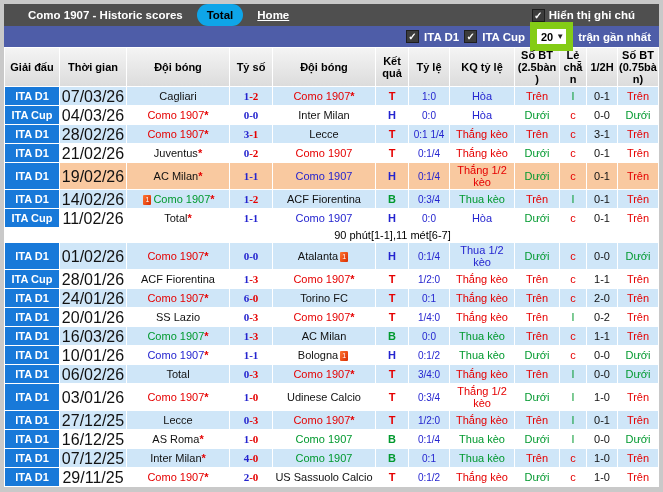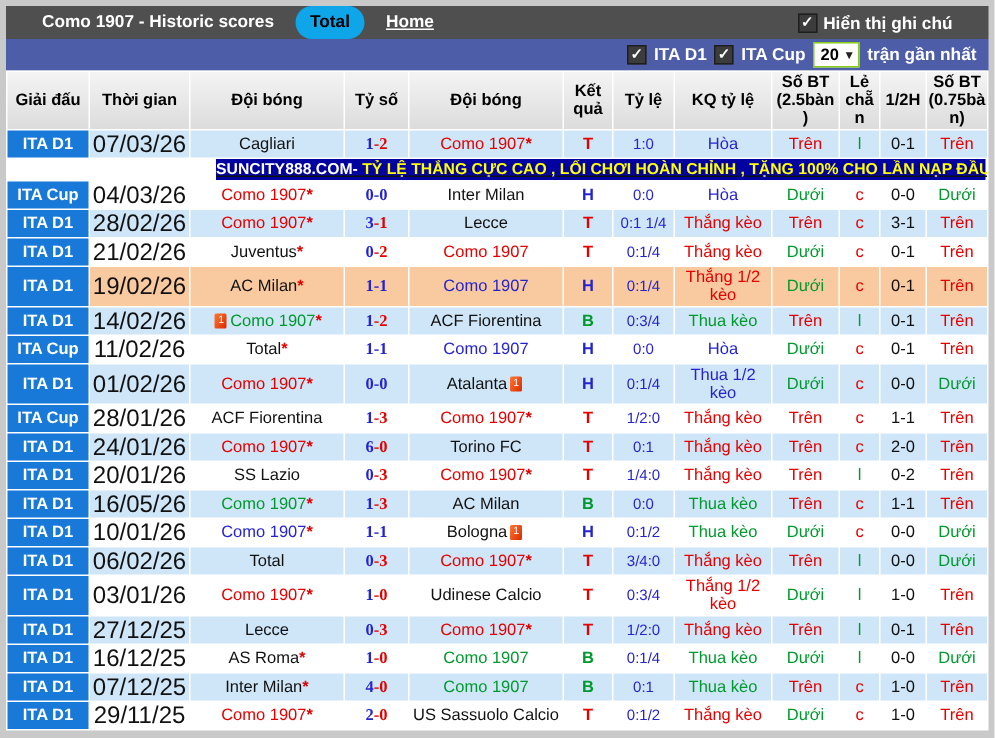--- a/index.html
+++ b/index.html
@@ -4,29 +4,29 @@
 <style>
   html,body{margin:0;padding:0;}
   body{font-family:"Liberation Sans", sans-serif; background:#c9c9c9; width:663px; height:492px; overflow:hidden;}
   .frame{width:655px; height:484px; margin:4px; background:#c9c9c9;}
 
   
   .titlebar{height:22px; background:var(--titlebar); display:flex; align-items:center; padding:0 24px; box-sizing:border-box; color:#fff;}
   .tb-title{font-size:11.5px; font-weight:bold; margin-right:14px; white-space:nowrap;}
   .tab{background:#0ea5e9; color:#000; font-size:11.5px; font-weight:bold; padding:4px 10px; height:14px; line-height:14px; cursor:pointer;border-radius:11px;}
   .tab-link{color:#fff; font-size:11.5px; font-weight:bold; text-decoration:underline; margin-left:14px; cursor:pointer;}
-  .tb-right{margin-left:auto; display:flex; align-items:flex-end; gap:4px; font-size:11.5px; font-weight:bold;}
+  .tb-right{margin-left:auto; display:flex; align-items:center; gap:4px; font-size:11.5px; font-weight:bold;}
 
   
   .cb{display:inline-block; width:11px; height:11px; background:#3c3c3c; border:1px solid #1e1e1e; color:#fff; font-size:10px; line-height:11px; text-align:center; cursor:pointer; box-sizing:content-box;}
   .cb.checked::after{content:"\2713";}
 
   
   .filterbar{height:21px; background:var(--filterbar); display:flex; align-items:center; justify-content:flex-end; gap:5px; padding:0 8px; box-sizing:border-box; color:#fff; font-size:11.5px; font-weight:bold;}
-  .select{display:inline-flex; align-items:center; background:#fff; border:1px solid #84cc16; color:#000; font-size:11px; height:15px; padding:0 2px 0 4px; gap:3px; cursor:pointer;}
+  .select{display:inline-flex; align-items:center; background:#fff; border:7px solid #84cc16; color:#000; font-size:11px; height:15px; padding:0 2px 0 4px; gap:3px; cursor:pointer;}
   .select .arrow{font-size:8px; color:#222;}
 
   
   table{border-collapse:separate; border-spacing:1px; background:#fff; table-layout:fixed; width:655px;}
   col.w1{width:54px;} col.w2{width:66px;} col.w3{width:102px;} col.w4{width:42px;}
   col.w5{width:102px;} col.w6{width:32px;} col.w7{width:40px;} col.w8{width:64px;}
   col.w9{width:44px;} col.w10{width:26px;} col.w11{width:30px;} col.w12{width:40px;}
   th{background:linear-gradient(#f4f4f4,#dcdcdc); color:#000; font-size:11px; font-weight:bold; height:30px; padding:1px; line-height:12px; overflow-wrap:break-word;}
   td{font-size:11px; text-align:center; vertical-align:middle; height:16px; line-height:13px; padding:0 1px; color:var(--blackText); overflow:hidden;}
   tr.alt td{background:var(--rowAlt);} tr.white td{background:#ffffff;} tr.hl td{background:var(--rowHl);}
@@ -112,26 +112,20 @@
           <td class="score"><span class="c-blue">1</span><span class="c-red">-2</span></td>
           <td class="team"><span class="c-red">Como 1907</span><span class="star">*</span></td>
           <td class="result"><span class="c-red">T</span></td>
           <td class="odds c-blue">1:0</td>
           <td class="kq"><span class="c-blue">Hòa</span></td>
           <td><span class="c-red">Trên</span></td>
           <td><span class="c-green">l</span></td>
           <td>0-1</td>
           <td><span class="c-red">Trên</span></td>
         </tr>
-        <tr class="banner-row">
-          <td colspan="2"></td>
-          <td colspan="10">
-            <div class="banner"><span class="head">SUNCITY888.COM-</span><span class="rest"> TỶ LỆ THẮNG CỰC CAO , LỐI CHƠI HOÀN CHỈNH , TẶNG 100% CHO LẦN NẠP ĐẦU</span></div>
-          </td>
-        </tr>
         <tr class="white">
           <td class="league">ITA Cup</td>
           <td class="date">04/03/26</td>
           <td class="team"><span class="c-red">Como 1907</span><span class="star">*</span></td>
           <td class="score"><span class="c-blue">0</span><span class="c-blue">-0</span></td>
           <td class="team"><span class="c-black">Inter Milan</span></td>
           <td class="result"><span class="c-blue">H</span></td>
           <td class="odds c-blue">0:0</td>
           <td class="kq"><span class="c-blue">Hòa</span></td>
           <td><span class="c-green">Dưới</span></td>
@@ -202,20 +196,24 @@
           <td class="score"><span class="c-blue">1</span><span class="c-blue">-1</span></td>
           <td class="team"><span class="c-blue">Como 1907</span></td>
           <td class="result"><span class="c-blue">H</span></td>
           <td class="odds c-blue">0:0</td>
           <td class="kq"><span class="c-blue">Hòa</span></td>
           <td><span class="c-green">Dưới</span></td>
           <td><span class="c-red">c</span></td>
           <td>0-1</td>
           <td><span class="c-red">Trên</span></td>
         </tr>
+        <tr class="note-row">
+          <td colspan="2"></td>
+          <td class="note" colspan="10">90 phút[1-1],11 mét[6-7]</td>
+        </tr>
         <tr class="alt">
           <td class="league">ITA D1</td>
           <td class="date">01/02/26</td>
           <td class="team"><span class="c-red">Como 1907</span><span class="star">*</span></td>
           <td class="score"><span class="c-blue">0</span><span class="c-blue">-0</span></td>
           <td class="team"><span class="c-black">Atalanta</span><span class="rc-icon">1</span></td>
           <td class="result"><span class="c-blue">H</span></td>
           <td class="odds c-blue">0:1/4</td>
           <td class="kq"><span class="c-blue">Thua 1/2 kèo</span></td>
           <td><span class="c-green">Dưới</span></td>
@@ -260,21 +258,21 @@
           <td class="result"><span class="c-red">T</span></td>
           <td class="odds c-blue">1/4:0</td>
           <td class="kq"><span class="c-red">Thắng kèo</span></td>
           <td><span class="c-red">Trên</span></td>
           <td><span class="c-green">l</span></td>
           <td>0-2</td>
           <td><span class="c-red">Trên</span></td>
         </tr>
         <tr class="alt">
           <td class="league">ITA D1</td>
-          <td class="date">16/05/26</td>
+          <td class="date">16/03/26</td>
           <td class="team"><span class="c-green">Como 1907</span><span class="star">*</span></td>
           <td class="score"><span class="c-blue">1</span><span class="c-red">-3</span></td>
           <td class="team"><span class="c-black">AC Milan</span></td>
           <td class="result"><span class="c-green">B</span></td>
           <td class="odds c-blue">0:0</td>
           <td class="kq"><span class="c-green">Thua kèo</span></td>
           <td><span class="c-red">Trên</span></td>
           <td><span class="c-red">c</span></td>
           <td>1-1</td>
           <td><span class="c-red">Trên</span></td>

